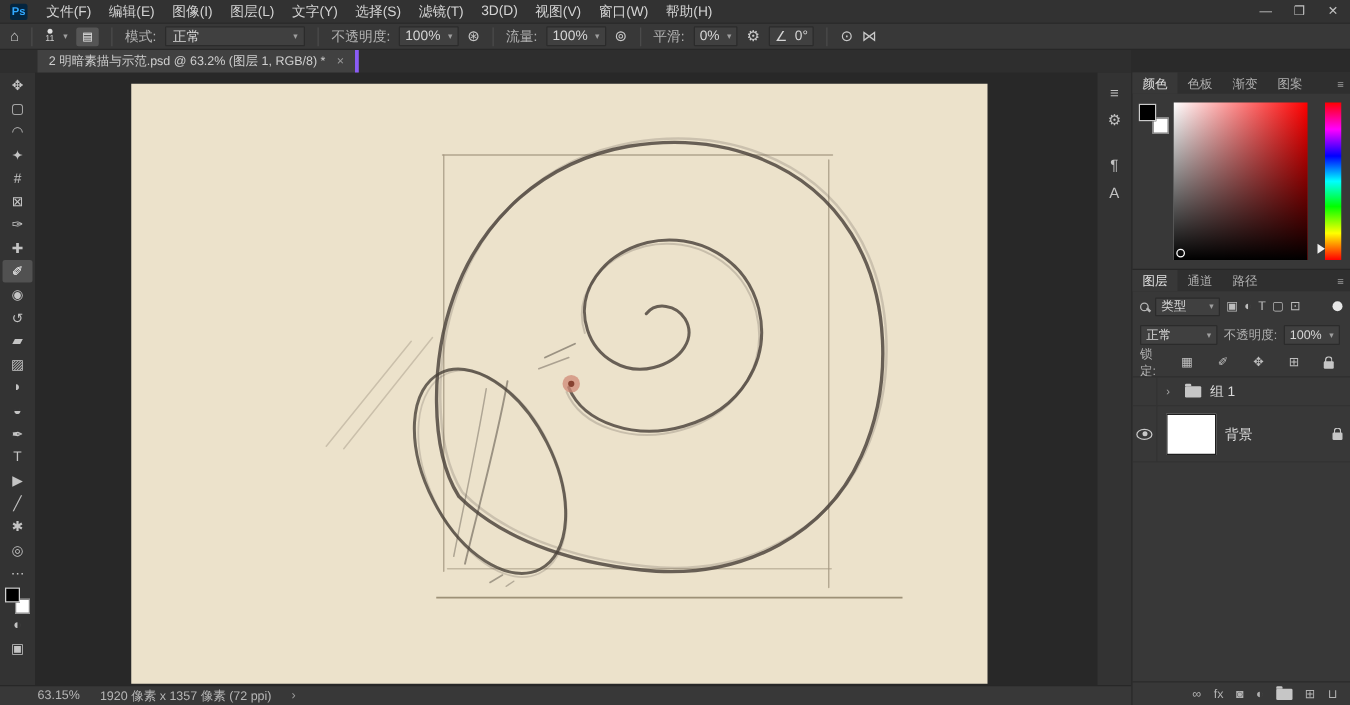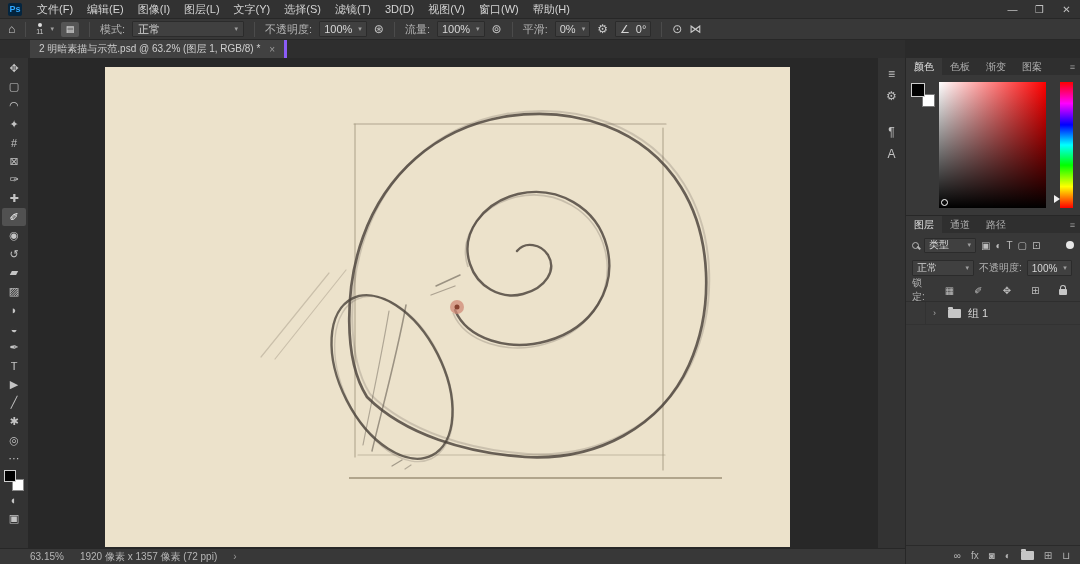--- a/index.html
+++ b/index.html
@@ -328,20 +328,28 @@
 
       <div class="lrow group-row">
         <div class="eyebox"></div>
         <span class="grp-arrow">›</span>
         <span class="folder"></span>
         <span class="lname">组 1</span>
       </div>
 
 
 
+      <div class="lrow">
+        <div class="eyebox">
+            <span class="eye"></span>
+          </div>
+        <div class="thumb" style="background:#ffffff"></div>
+        <span class="lname">背景</span>
+        <span class="lockico"></span>
+      </div>
     </div>
 
     <div class="lfooter">
       <span>∞</span>
       <span style="">fx</span>
       <span>◙</span>
       <span>◐</span>
       <span class="folder"></span>
       <span>⊞</span>
       <span>⊔</span>

